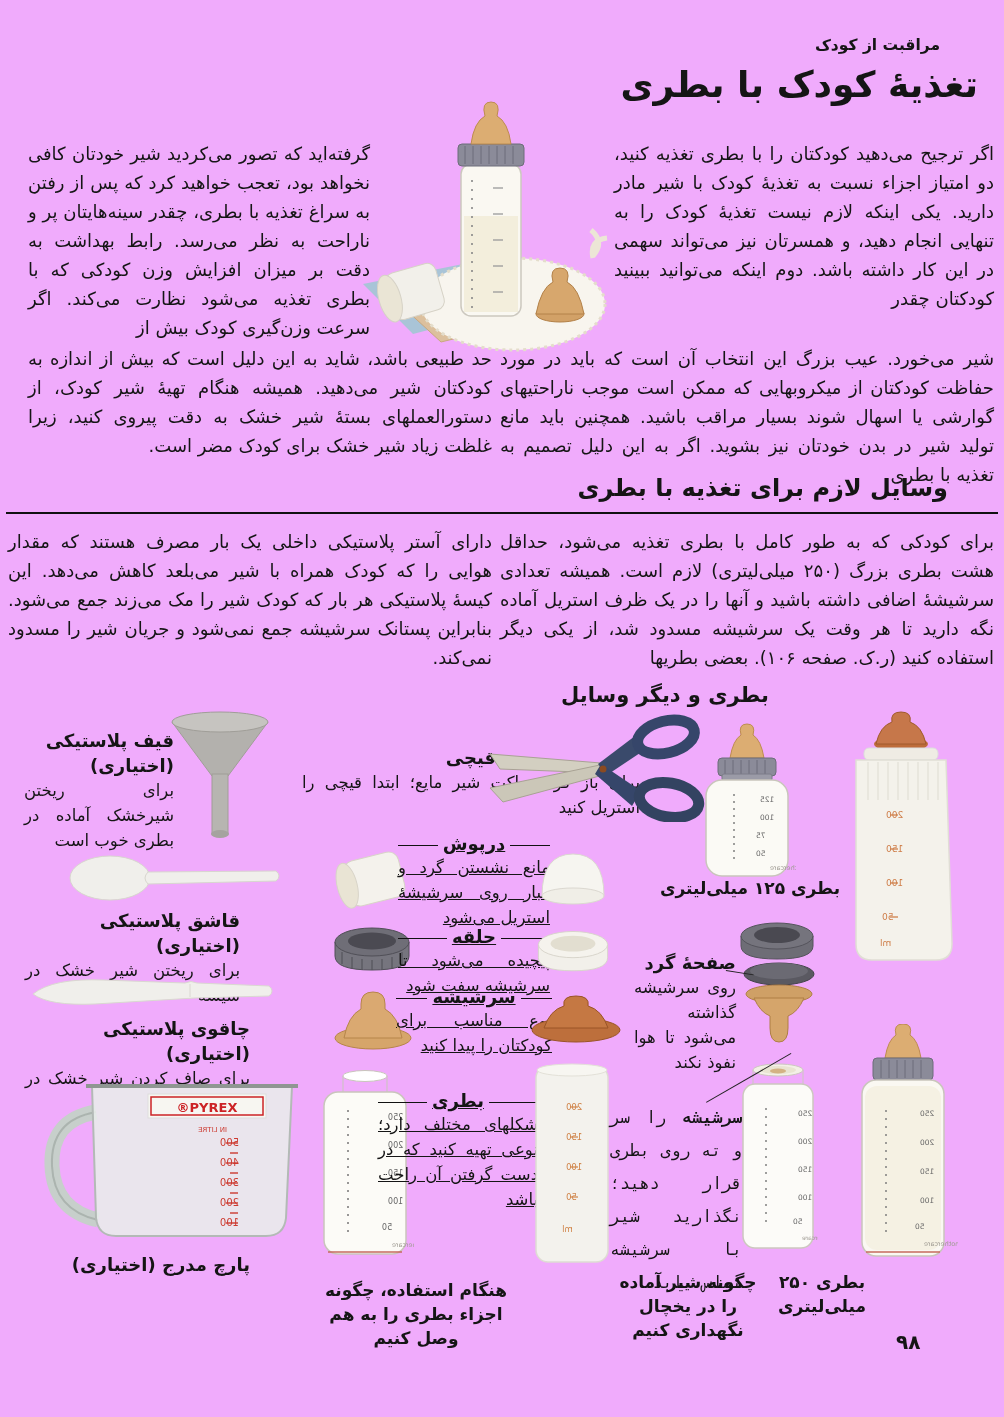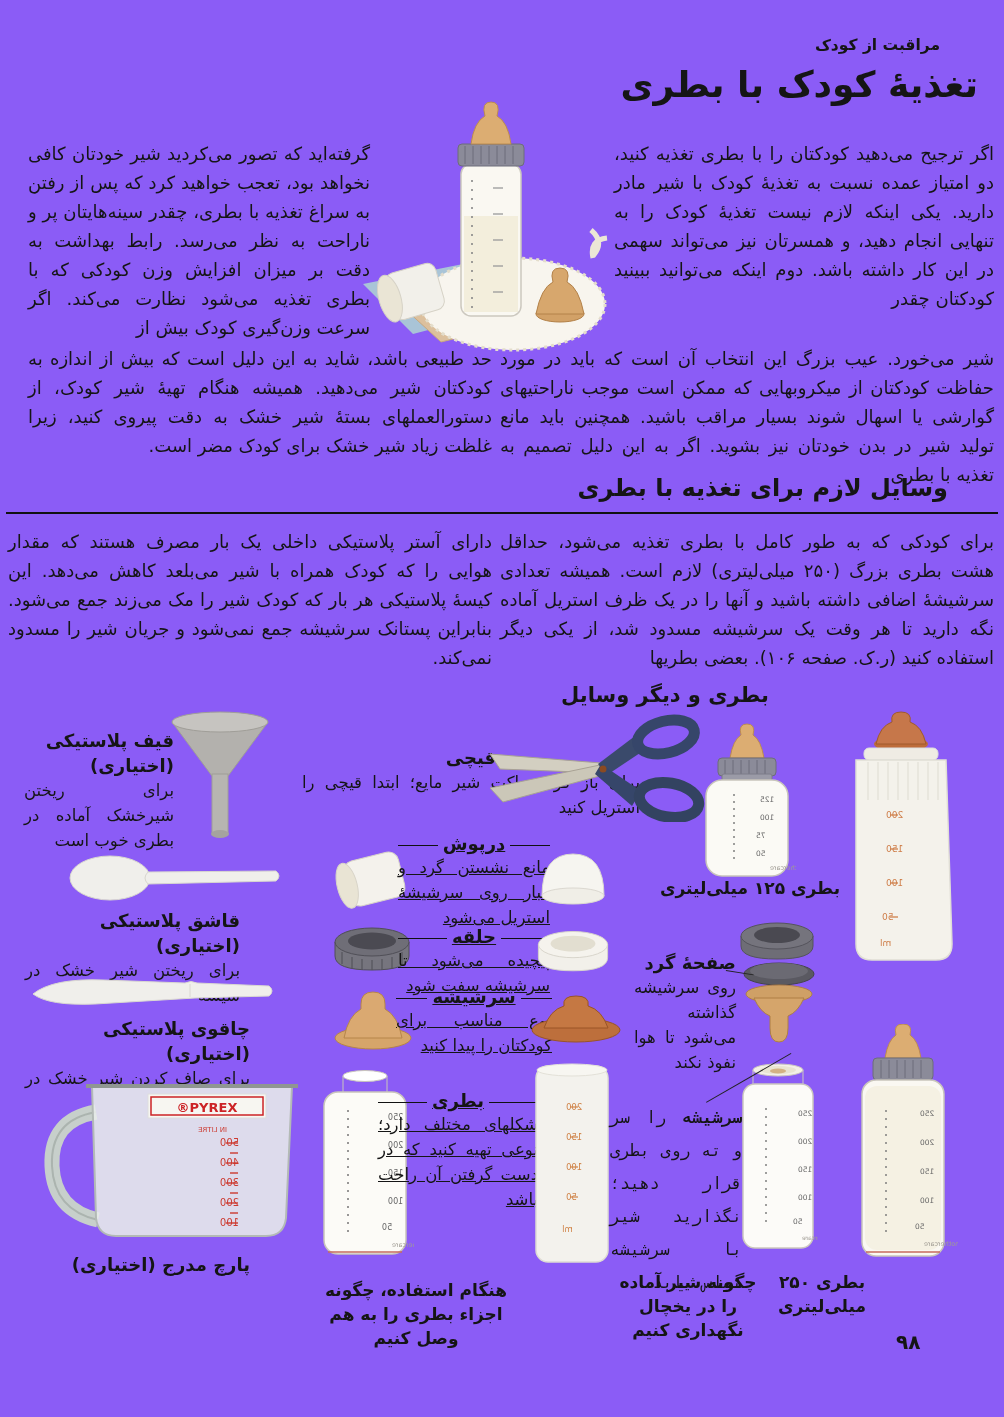--- a/index.html
+++ b/index.html
@@ -1,16 +1,16 @@
 <!DOCTYPE html>
 <html lang="fa" dir="rtl"><head>
 <meta charset="utf-8">
 <style>
   html,body{margin:0;padding:0;background:#9a9a9a;}
-  .page{position:relative;width:1004px;height:1417px;background:#8b5cf6;overflow:hidden;
+  .page{position:relative;width:1004px;height:1417px;background:#f0abfc;overflow:hidden;
         font-family:"DejaVu Sans",sans-serif;direction:rtl;color:#151515;}
   .abs{position:absolute;}
   .jtext{font-size:18px;line-height:29px;text-align:justify;}
   .header{font-size:15.5px;font-weight:bold;}
   .maintitle{font-size:36px;font-weight:bold;letter-spacing:-0.5px;}
   .secheading{font-size:24px;font-weight:bold;}
   .rule{border-top:2.2px solid #111;}
   .equipheading{font-size:21px;font-weight:bold;text-align:center;}
   .lbltitle{font-weight:bold;font-size:18px;line-height:25px;}
   .lbldesc{font-size:16.5px;line-height:25px;text-align:justify;}
@@ -24,21 +24,21 @@
   svg text{font-family:"DejaVu Sans",sans-serif;}
 </style>
 </head>
 <body>
 
 <div class="page">
 
   <div class="abs header" style="top:36px;right:64px;">مراقبت از کودک</div>
   <div class="abs maintitle" style="top:64px;right:26px;">تغذیهٔ کودک با بطری</div>
 
-  <div class="abs jtext" style="top:139px;right:10px;width:380px;">اگر ترجیح می‌دهید کودکتان را با بطری تغذیه کنید، دو امتیاز عمده نسبت به تغذیهٔ کودک با شیر مادر دارید. یکی اینکه لازم نیست تغذیهٔ کودک را به تنهایی انجام دهید، و همسرتان نیز می‌تواند سهمی در این کار داشته باشد. دوم اینکه می‌توانید ببینید کودکتان چقدر</div>
+  <div class="abs jtext" style="top:139px;right:10px;width:380px;">اگر ترجیح می‌دهید کودکتان را با بطری تغذیه کنید، دو امتیاز اجزاء نسبت به تغذیهٔ کودک با شیر مادر دارید. یکی اینکه لازم نیست تغذیهٔ کودک را به تنهایی انجام دهید، و همسرتان نیز می‌تواند سهمی در این کار داشته باشد. دوم اینکه می‌توانید ببینید کودکتان چقدر</div>
   <div class="abs jtext" style="top:344px;right:10px;width:494px;margin-left:11px;">شیر می‌خورد. عیب بزرگ این انتخاب آن است که باید در مورد حفاظت کودکتان از میکروبهایی که ممکن است موجب ناراحتیهای گوارشی یا اسهال شوند بسیار مراقب باشید. همچنین باید مانع تولید شیر در بدن خودتان نیز بشوید. اگر به این دلیل تصمیم به تغذیه با بطری</div>
   <div class="abs jtext" style="top:139px;left:28px;width:342px;">گرفته‌اید که تصور می‌کردید شیر خودتان کافی نخواهد بود، تعجب خواهید کرد که پس از رفتن به سراغ تغذیه با بطری، چقدر سینه‌هایتان پر و ناراحت به نظر می‌رسد. رابط بهداشت به دقت بر میزان افزایش وزن کودکی که با بطری تغذیه می‌شود نظارت می‌کند. اگر سرعت وزن‌گیری کودک بیش از</div>
   <div class="abs jtext" style="top:344px;left:28px;width:464px;">حد طبیعی باشد، شاید به این دلیل است که بیش از اندازه به کودکتان شیر می‌دهید. همیشه هنگام تهیهٔ شیر کودک، از دستورالعملهای بستهٔ شیر خشک به دقت پیروی کنید، زیرا غلظت زیاد شیر خشک برای کودک مضر است.</div>
 
   <svg class="abs" style="left:355px;top:88px;" width="265" height="268" viewBox="0 0 265 268">
     <polygon points="8,196 148,168 196,210 58,246" fill="#a9c4d7"></polygon>
     <polygon points="36,208 168,182 208,224 86,254" fill="#dcc09d" stroke="#c8a87e" stroke-width="1"></polygon>
     <ellipse cx="158" cy="216" rx="92" ry="46" fill="#f8f5ee" stroke="#e4ddcb" stroke-width="3" stroke-dasharray="3 4"></ellipse>
     <path d="M236,142 q14,12 2,26 M252,150 q-18,2 -14,20" stroke="#ece6d6" stroke-width="5" fill="none"></path>
     <g transform="rotate(-16 58 204)">

